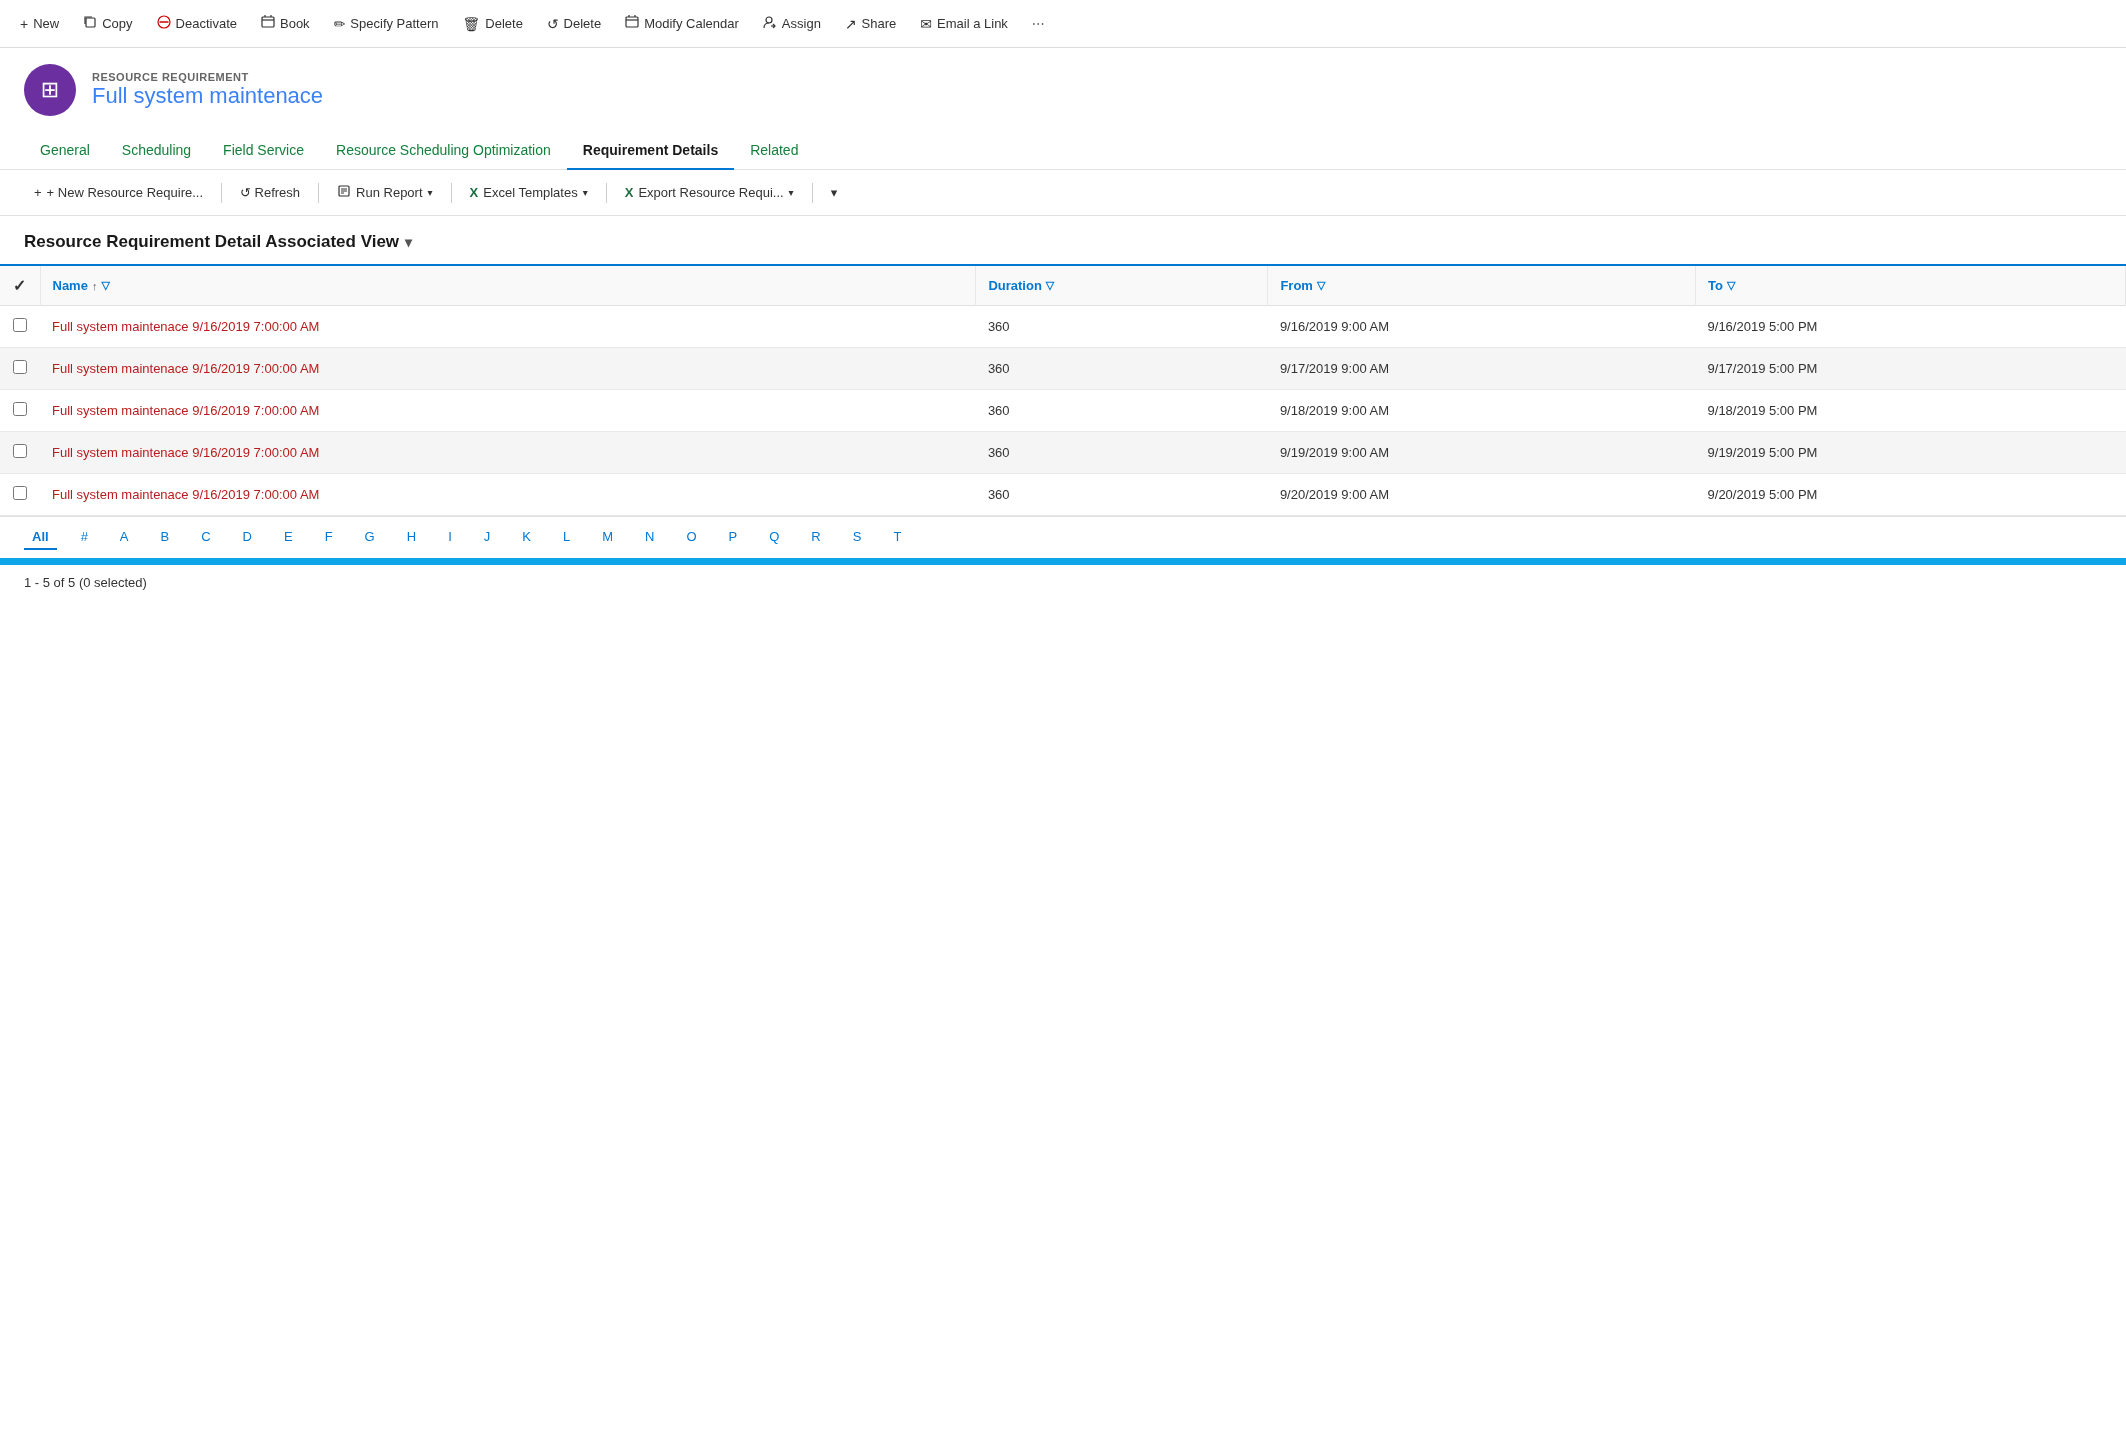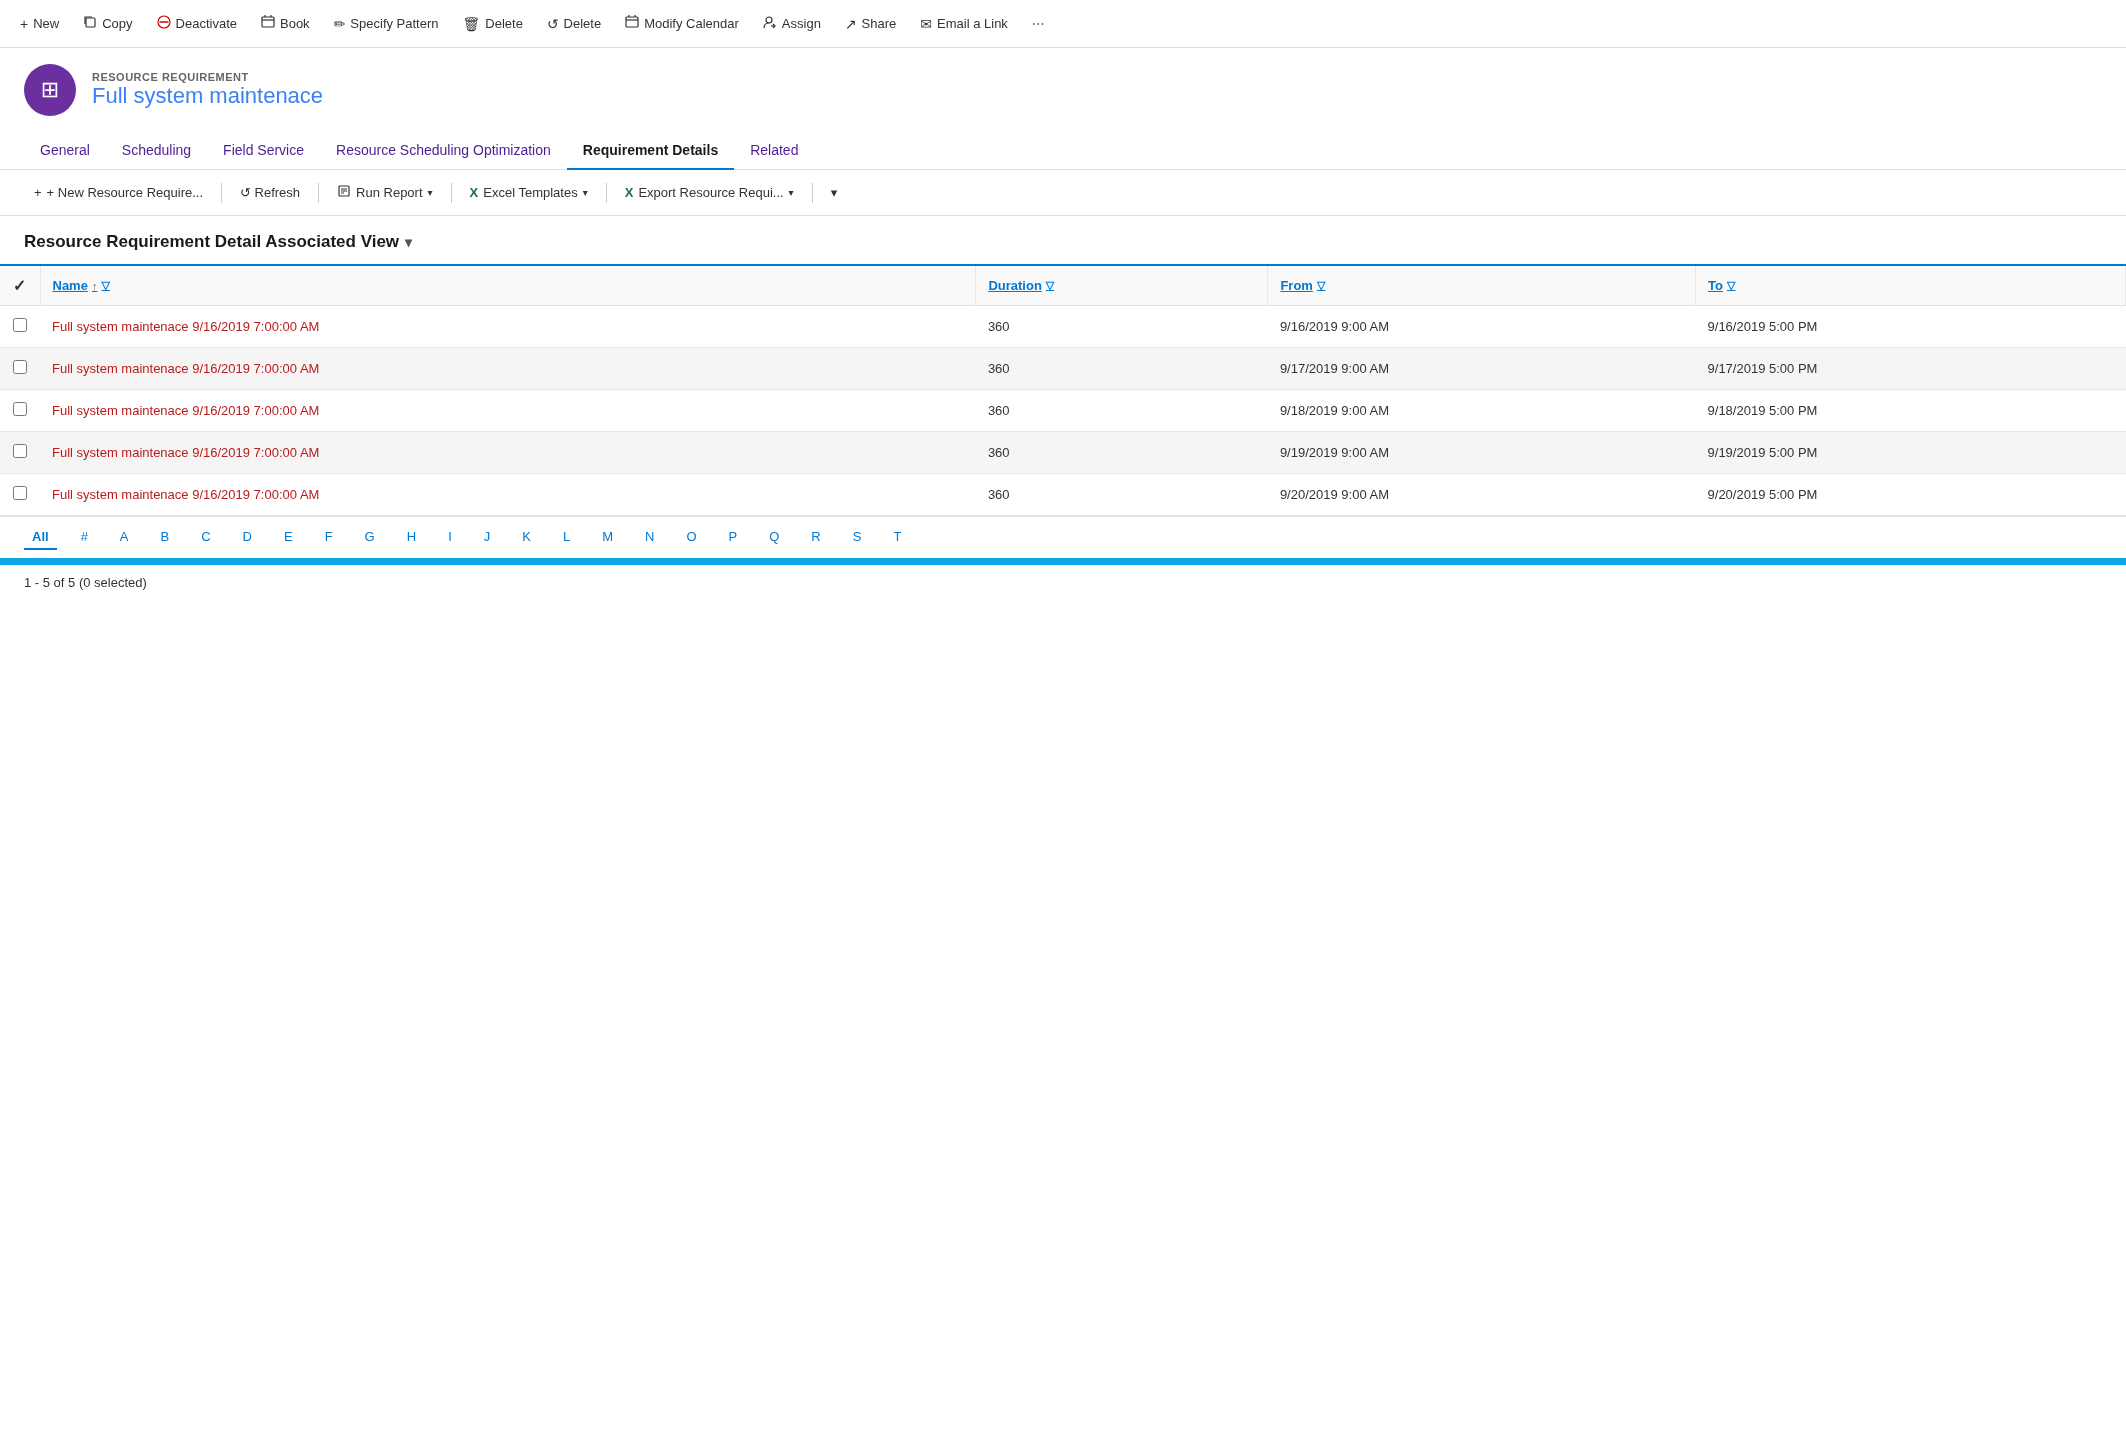--- a/index.html
+++ b/index.html
@@ -53,21 +53,21 @@
       display: flex;
       align-items: flex-end;
       padding: 0 24px;
       border-bottom: 1px solid #e0e0e0;
       gap: 0;
     }
     .tab {
       padding: 10px 16px;
       cursor: pointer;
       font-size: 14px;
-      color: #4c1d95;
+      color: #15803d;
       border-bottom: 2px solid transparent;
       margin-bottom: -1px;
     }
     .tab.active { color: #1a1a1a; border-bottom: 2px solid #0078d4; font-weight: 600; }
 
     
     .sub-toolbar {
       display: flex;
       align-items: center;
       padding: 8px 24px;
@@ -119,21 +119,21 @@
       color: #0078d4;
       white-space: nowrap;
       border-right: 1px solid #e8e8e8;
     }
     thead th:first-child {
       width: 40px;
       text-align: center;
       color: #333;
     }
     .th-inner {
-      display: flex; align-items: center; gap: 4px; text-decoration: underline;
+      display: flex; align-items: center; gap: 4px;
     }
     .sort-icon { font-size: 11px; color: #555; }
     .filter-icon { font-size: 11px; color: #0078d4; }
     tbody tr {
       border-bottom: 1px solid #e8e8e8;
     }
     tbody tr:nth-child(odd) { background: #ffffff; }
     tbody tr:nth-child(even) { background: #f5f5f5; }
     tbody td {
       padding: 12px 12px;

